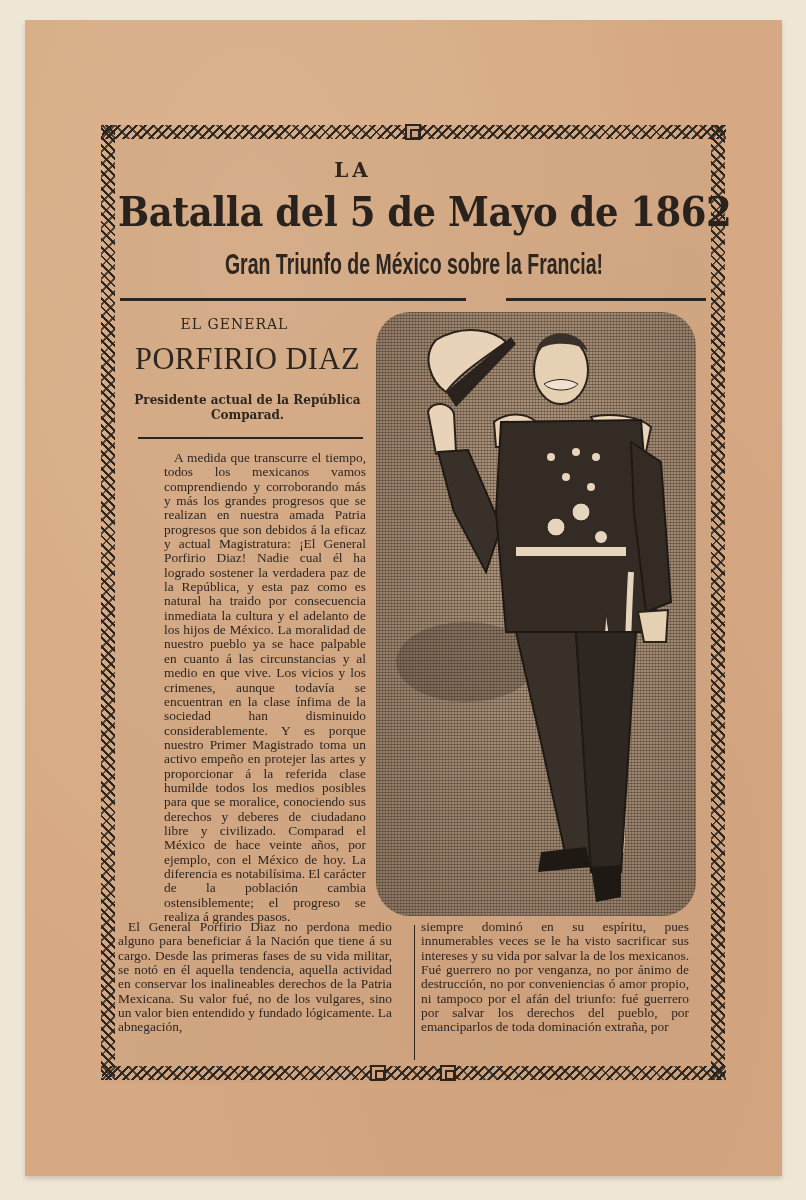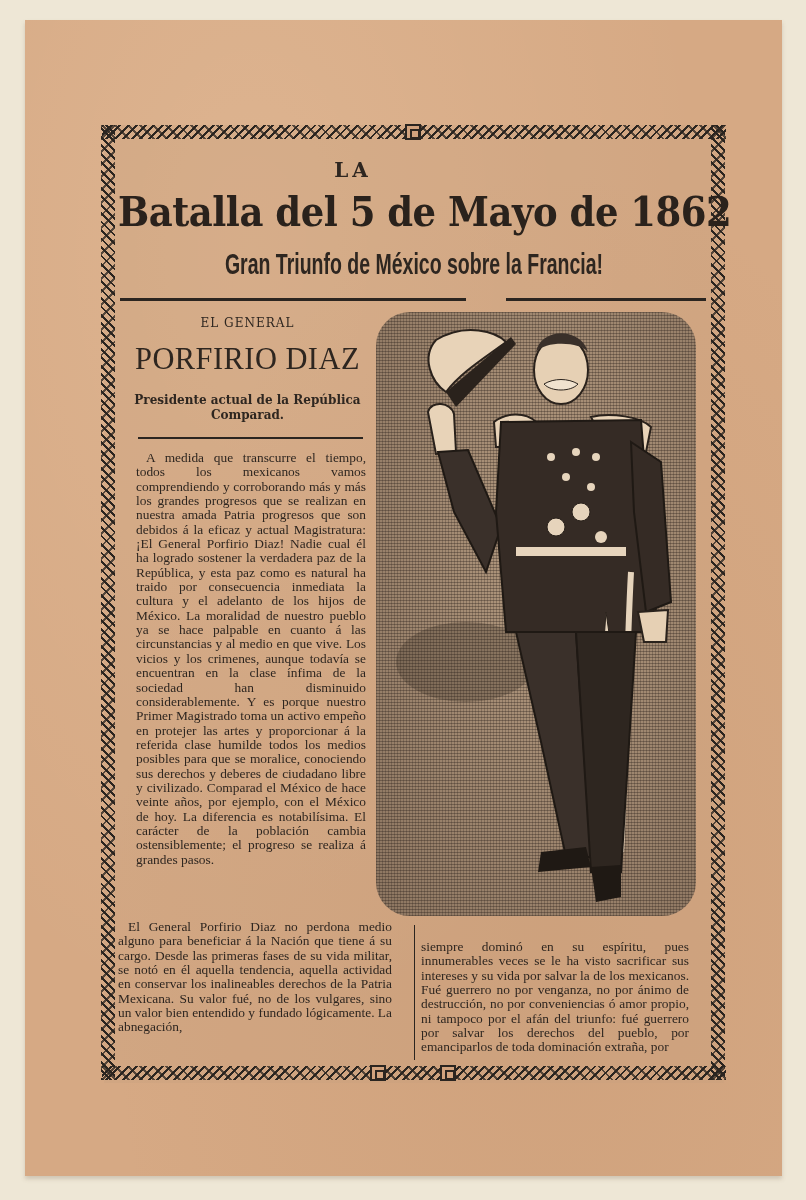--- a/index.html
+++ b/index.html
@@ -86,22 +86,22 @@
     color: #2e2620;
     white-space: nowrap;
   }
   .rule {
     position: absolute; height: 3px; background: #2b2520;
   }
   .rule-left { left: 120px; top: 298px; width: 346px; }
   .rule-right { left: 506px; top: 298px; width: 200px; }
 
   .general-label {
-    position: absolute; left: 125px; top: 316px; width: 245px;
-    text-align: center; font-size: 12px; letter-spacing: 1px;
+    position: absolute; left: 112px; top: 316px; width: 245px;
+    text-align: center; font-size: 14px; letter-spacing: 1px;
     font-family: "DejaVu Serif", serif;
   }
   .general-name {
     position: absolute; left: 125px; top: 340px; width: 245px;
     text-align: center; font-size: 32px;
     font-family: "Liberation Serif", serif;
     transform: scaleX(0.95);
     letter-spacing: 0.5px;
   }
   .general-title {
@@ -113,24 +113,24 @@
 
   .body-col {
     position: absolute;
     font-family: "Liberation Serif", serif;
     font-size: 13.4px;
     line-height: 14.35px;
     text-align: justify;
     color: #2e2620;
   }
   .col-left-1 { left: 136px; top: 451px; width: 230px; }
-  .col-left-1 p { text-indent: 10px; }
+  .col-left-1 p { text-indent: 10px; margin-left: 28px; }
   .col-left-2 { left: 118px; top: 920px; width: 274px; }
   .col-left-2 p { text-indent: 10px; }
-  .col-right-2 { left: 421px; top: 940px; width: 268px; }
+  .col-right-2 { left: 421px; top: 920px; width: 268px; }
   .col-divider {
     position: absolute; left: 414px; top: 925px; width: 1px; height: 135px;
     background: #2b2520;
   }
 
   .portrait {
     position: absolute;
     left: 376px; top: 312px; width: 320px; height: 604px;
     border-radius: 34px;
     overflow: hidden;

